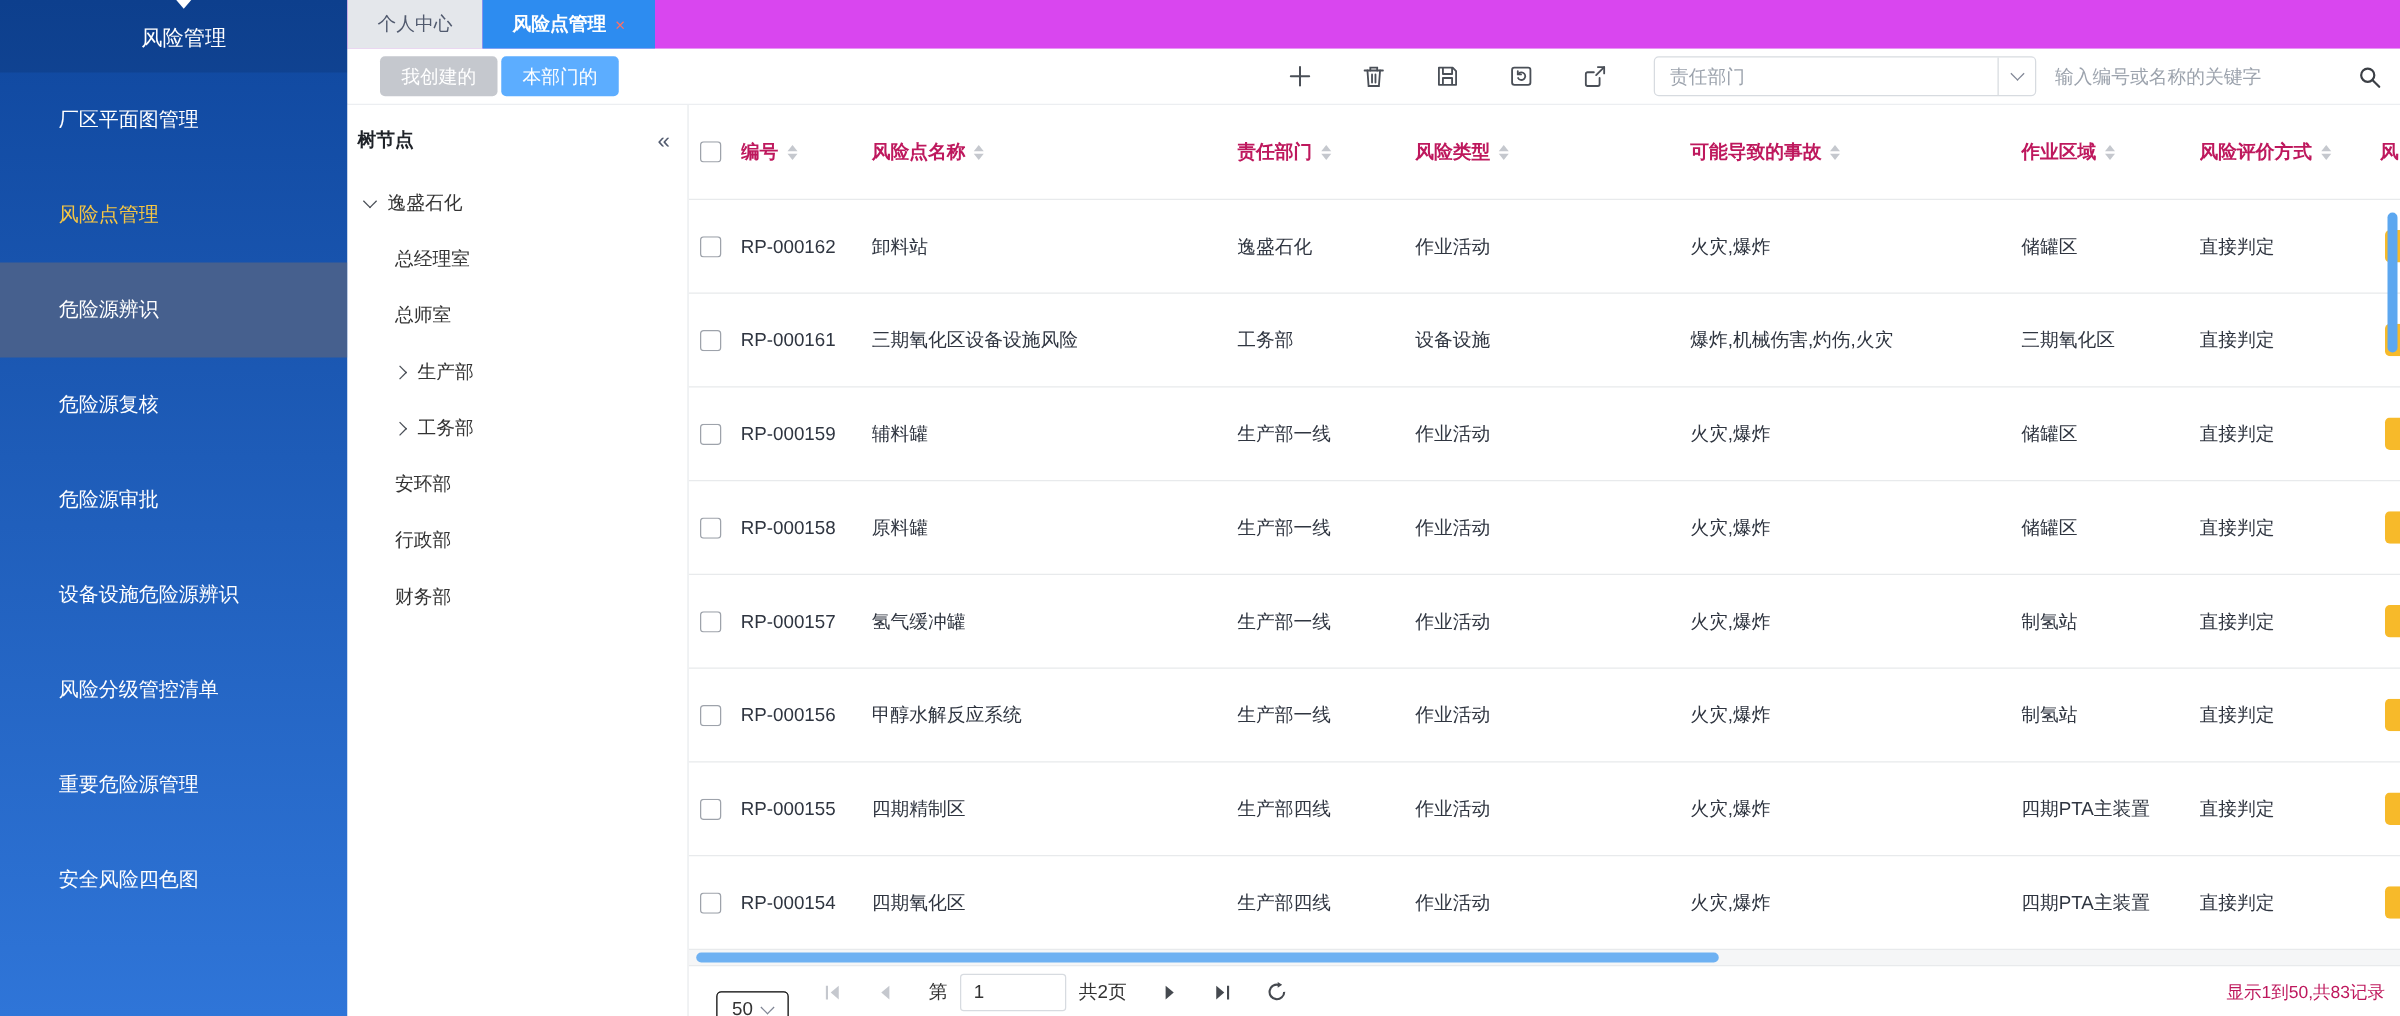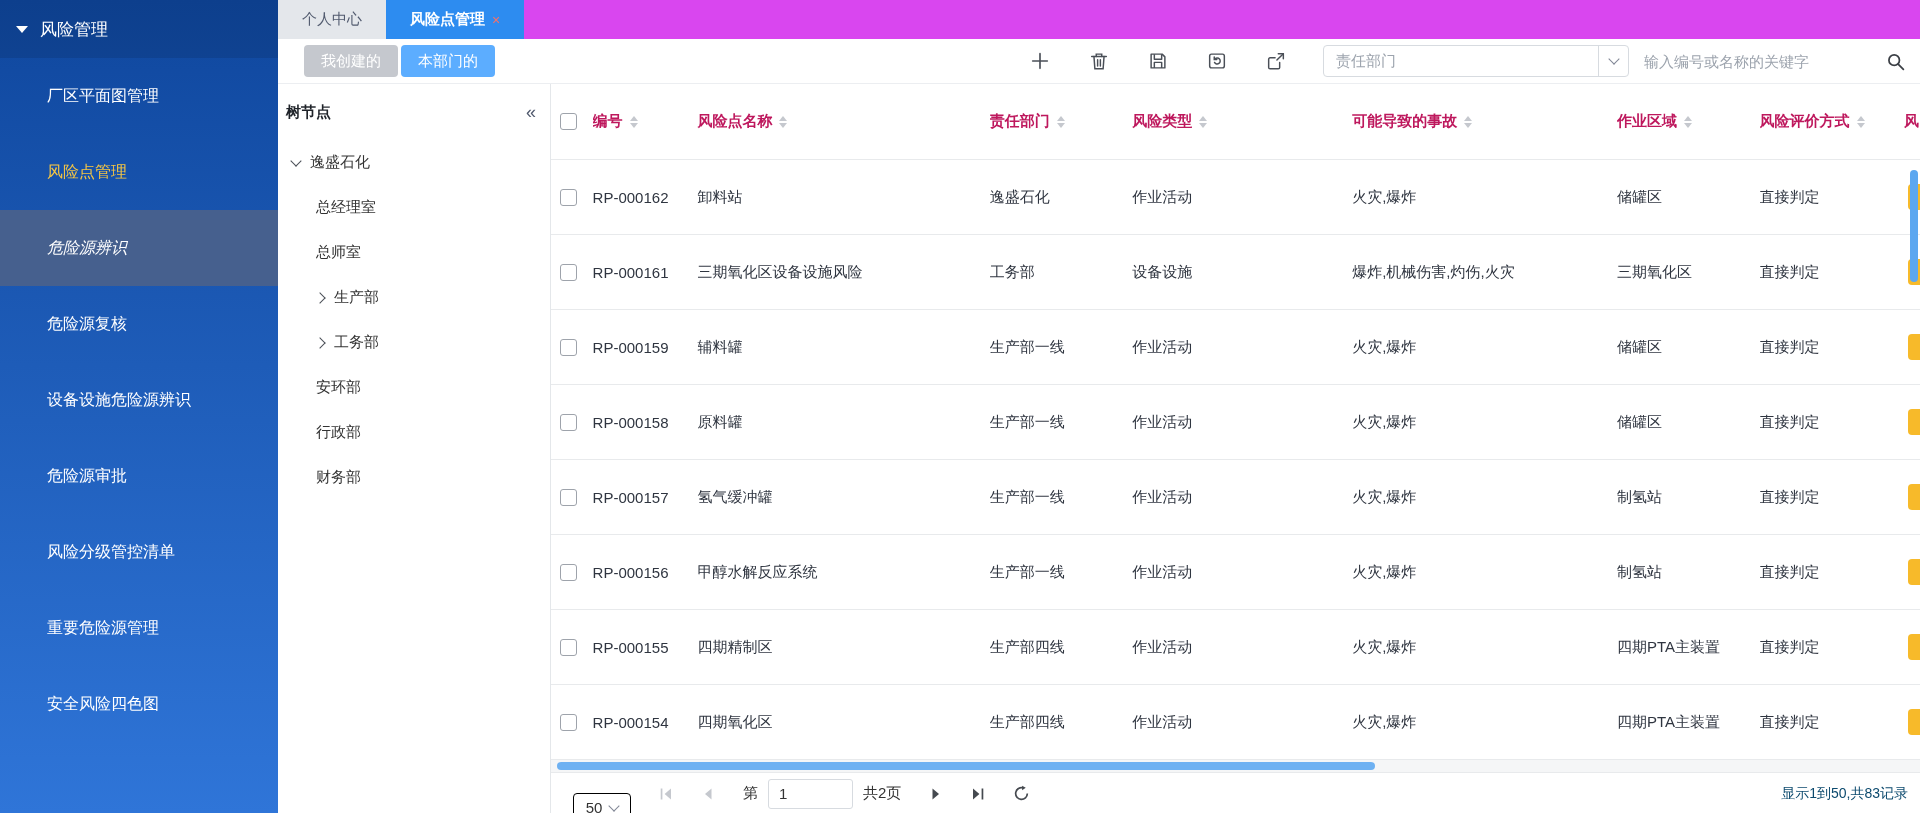--- a/index.html
+++ b/index.html
@@ -12,26 +12,26 @@
   .app { position:relative; display:flex; width:1920px; height:813px; }
 
   
   .sidebar {
     width:278px; flex-shrink:0; color:#fff;
     background:linear-gradient(180deg,#0f479e 0%, #1e5cb8 45%, #2f75d8 100%);
     overflow:hidden;
   }
   .sidebar-header {
     height:58px; display:flex; align-items:center; gap:12px;
-    padding-left:16px; font-size:17px; background:rgba(0,0,0,0.10); cursor:pointer;
+    padding-left:16px; font-size:17px; background:rgba(0,0,0,0.10); cursor:pointer;flex-direction:column;
   }
   .tri-down { width:0; height:0; border-left:6px solid transparent; border-right:6px solid transparent; border-top:7px solid #fff; }
   .side-item { height:76px; display:flex; align-items:center; padding-left:47px; font-size:16px; cursor:pointer; }
   .side-item.hl { color:#f6c643; }
-  .side-item.sel { background:#46608e;font-style:italic; }
+  .side-item.sel { background:#46608e; }
 
   
   .main { flex:1; display:flex; flex-direction:column; min-width:0; }
 
   .tabbar { height:39px; display:flex; background:#d946ef; flex-shrink:0; }
   .tab { display:flex; align-items:center; justify-content:center; padding:0 24px; font-size:15px; cursor:pointer; }
   .tab.inactive { background:#e4e7eb; color:#515a6e; }
   .tab.active { background:#2d8cf0; color:#fff; font-weight:bold; gap:7px; }
   .tab-x { color:#ff6f61; font-size:14px; font-weight:normal; line-height:1; }
 
@@ -105,21 +105,21 @@
            justify-content:center; gap:8px; font-size:15px; color:#333; cursor:pointer;margin-top:28px; }
   .pg { display:inline-flex; color:#45494f; cursor:pointer; }
   .pg.disabled { color:#c5c8ce; }
   .pg svg { width:14px; height:14px; }
   .pg.refresh svg { width:17px; height:17px; }
   .pgroup { display:flex; align-items:center; gap:10px; }
   .plabel { font-size:15px; color:#333; }
   .pinput { width:85px; height:30px; border:1px solid #d7dbe0; border-radius:3px; padding-left:10px; font-size:15px;
             color:#333; font-family:"Liberation Sans",sans-serif; outline:none; }
   .spacer { flex:1; }
-  .summary { font-size:14px; color:#0c4a6e; }
+  .summary { font-size:14px; color:#be185d; }
 </style>
 </head>
 <body>
 
 <div class="app">
 
   <aside class="sidebar">
     <div class="sidebar-header">
       <span class="tri-down"></span>
       <span>风险管理</span>
@@ -131,24 +131,24 @@
       <div class="side-item hl">
           <span>风险点管理</span>
         </div>
       <div class="side-item sel">
           <span>危险源辨识</span>
         </div>
       <div class="side-item">
           <span>危险源复核</span>
         </div>
       <div class="side-item">
+          <span>危险源审批</span>
+        </div>
+      <div class="side-item">
           <span>设备设施危险源辨识</span>
-        </div>
-      <div class="side-item">
-          <span>危险源审批</span>
         </div>
       <div class="side-item">
           <span>风险分级管控清单</span>
         </div>
       <div class="side-item">
           <span>重要危险源管理</span>
         </div>
       <div class="side-item">
           <span>安全风险四色图</span>
         </div>

